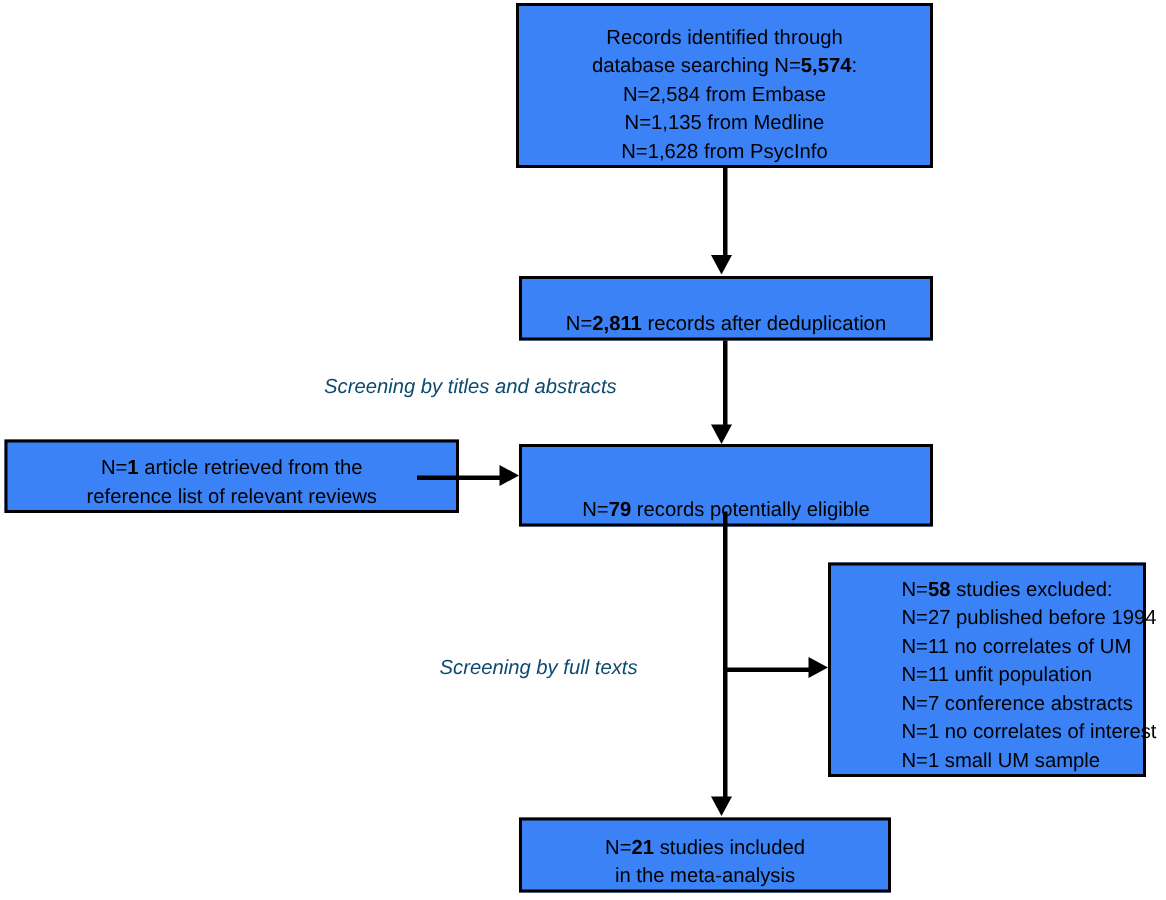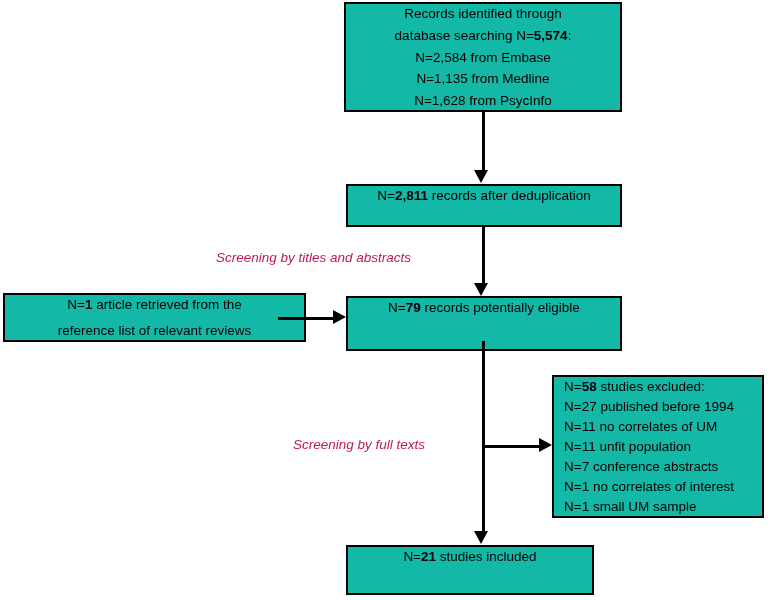--- a/index.html
+++ b/index.html
@@ -17,40 +17,41 @@
     position: relative;
     width: 777px;
     height: 600px;
     background: #ffffff;
     overflow: hidden;
   }
   .box {
     position: absolute;
     box-sizing: border-box;
     border: 2.5px solid #000000;
-    background: #14b8a6;
+    background: #3b82f6;
     display: flex;
     flex-direction: column;
     align-items: center;
-    justify-content: space-between;
+    justify-content: flex-end;
     font-size: 13.5px;
     line-height: 19px;
     text-align: center;
     color: #000000;
   }
   .box .line {
     display: block;
     white-space: nowrap;
   }
   .box.left-align {
     align-items: flex-start;
     text-align: left;
   }
   .box.left-align .line {
     padding-left: 10px;
+    margin-left: 37px;
   }
   b { font-weight: bold; }
 
   
   .vline {
     position: absolute;
     width: 3px;
     background: #000000;
   }
   .hline {
@@ -72,21 +73,21 @@
     height: 0;
     border-top: 7.5px solid transparent;
     border-bottom: 7.5px solid transparent;
     border-left: 13px solid #000000;
   }
   .edge-label {
     position: absolute;
     font-style: italic;
     font-size: 13.5px;
     line-height: 17px;
-    color: #be185d;
+    color: #0c4a6e;
     white-space: nowrap;
   }
 
   
   #box-identification { left: 344px;  top: 2px;   width: 278px; height: 110px; }
   #box-deduplication  { left: 346px;  top: 184px; width: 276px; height: 43px;  }
   #box-hand-search    { left: 3px;    top: 293px; width: 303px; height: 49px;  }
   #box-eligible       { left: 346px;  top: 296px; width: 276px; height: 55px;  }
   #box-excluded       { left: 552px;  top: 375px; width: 212px; height: 143px; }
   #box-included       { left: 346px;  top: 545px; width: 248px; height: 50px;  }
@@ -157,15 +158,16 @@
     <span class="line">N=27 published before 1994</span>
     <span class="line">N=11 no correlates of UM</span>
     <span class="line">N=11 unfit population</span>
     <span class="line">N=7 conference abstracts</span>
     <span class="line">N=1 no correlates of interest</span>
     <span class="line">N=1 small UM sample</span>
   </div>
 
   <div class="box" id="box-included">
     <span class="line"><span>N=</span><b>21</b><span> studies included</span></span>
+    <span class="line">in the meta-analysis</span>
   </div>
 
 </div>
 
 </body></html>

